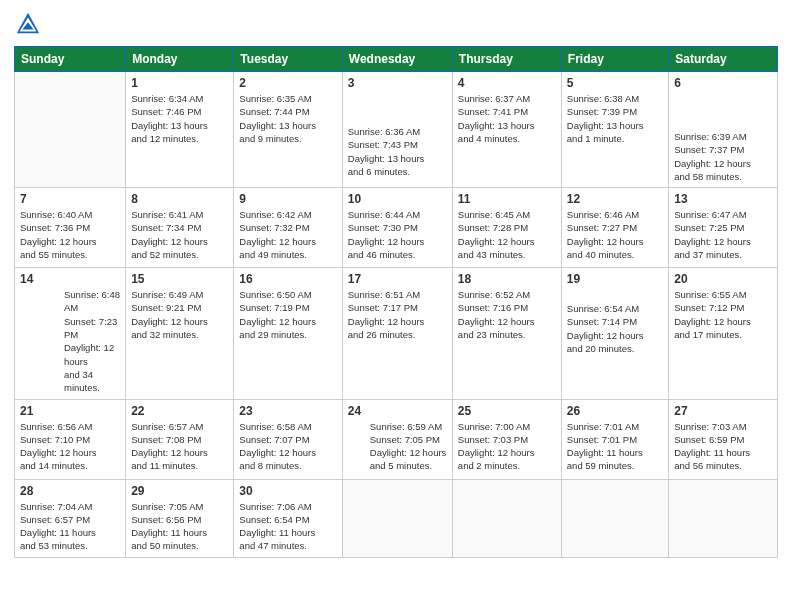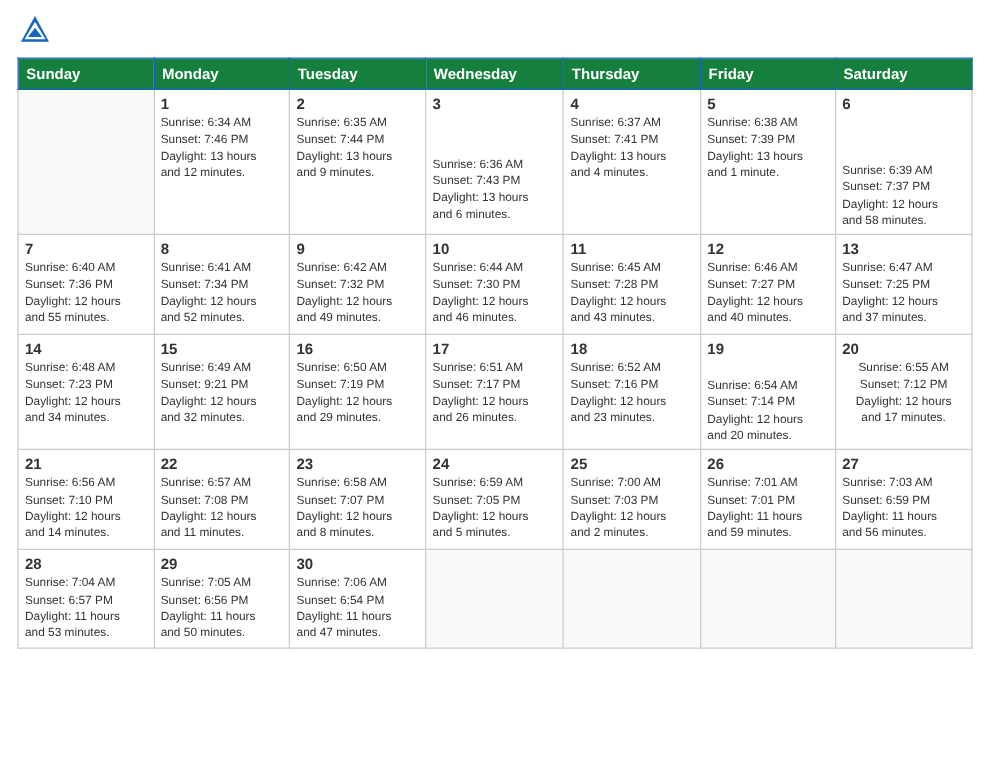--- a/index.html
+++ b/index.html
@@ -218,21 +218,21 @@
             <div class="cell-date">13</div>
             <div class="cell-info" style="white-space: pre-line;">Sunrise: 6:47 AM
 Sunset: 7:25 PM
 Daylight: 12 hours
 and 37 minutes.</div>
           </td>
         </tr>
         <tr>
           <td>
             <div class="cell-date">14</div>
-            <div class="cell-info" style="white-space: pre-line;">Sunrise: 6:48 AM
+            <div class="cell-info" style="white-space: pre-line; margin-left: 44px;">Sunrise: 6:48 AM
 Sunset: 7:23 PM
 Daylight: 12 hours
 and 34 minutes.</div>
           </td>
           <td>
             <div class="cell-date">15</div>
             <div class="cell-info" style="white-space: pre-line;">Sunrise: 6:49 AM
 Sunset: 9:21 PM
 Daylight: 12 hours
 and 32 minutes.</div>
@@ -260,21 +260,21 @@
           </td>
           <td>
             <div class="cell-date">19</div>
             <div class="cell-info" style="white-space: pre-line; margin-top: 16px;">Sunrise: 6:54 AM
 Sunset: 7:14 PM
 Daylight: 12 hours
 and 20 minutes.</div>
           </td>
           <td>
             <div class="cell-date">20</div>
-            <div class="cell-info" style="white-space: pre-line; text-align: center;">Sunrise: 6:55 AM
+            <div class="cell-info" style="white-space: pre-line;">Sunrise: 6:55 AM
 Sunset: 7:12 PM
 Daylight: 12 hours
 and 17 minutes.</div>
           </td>
         </tr>
         <tr>
           <td>
             <div class="cell-date">21</div>
             <div class="cell-info" style="white-space: pre-line;">Sunrise: 6:56 AM
 Sunset: 7:10 PM
@@ -290,21 +290,21 @@
           </td>
           <td>
             <div class="cell-date">23</div>
             <div class="cell-info" style="white-space: pre-line;">Sunrise: 6:58 AM
 Sunset: 7:07 PM
 Daylight: 12 hours
 and 8 minutes.</div>
           </td>
           <td>
             <div class="cell-date">24</div>
-            <div class="cell-info" style="white-space: pre-line;">Sunrise: 6:59 AM
+            <div class="cell-info" style="white-space: pre-line; margin-left: 22px;">Sunrise: 6:59 AM
 Sunset: 7:05 PM
 Daylight: 12 hours
 and 5 minutes.</div>
           </td>
           <td>
             <div class="cell-date">25</div>
             <div class="cell-info" style="white-space: pre-line;">Sunrise: 7:00 AM
 Sunset: 7:03 PM
 Daylight: 12 hours
 and 2 minutes.</div>

